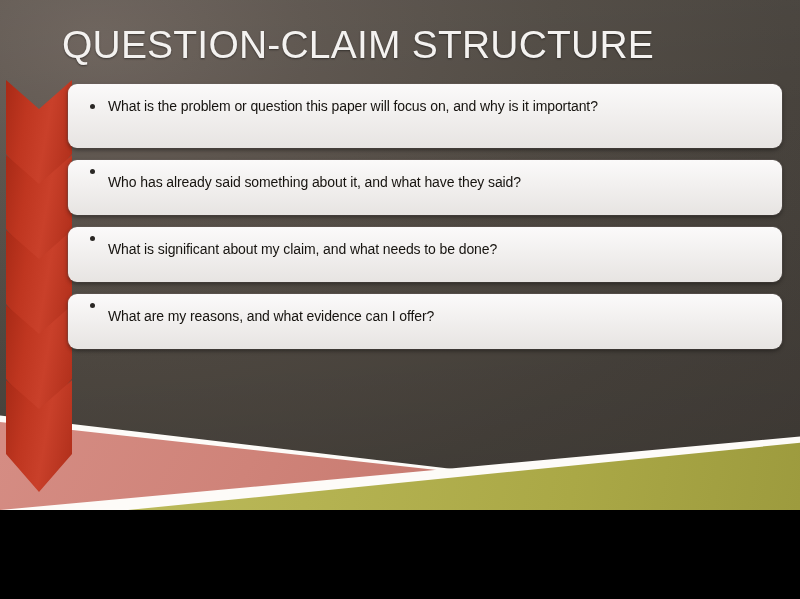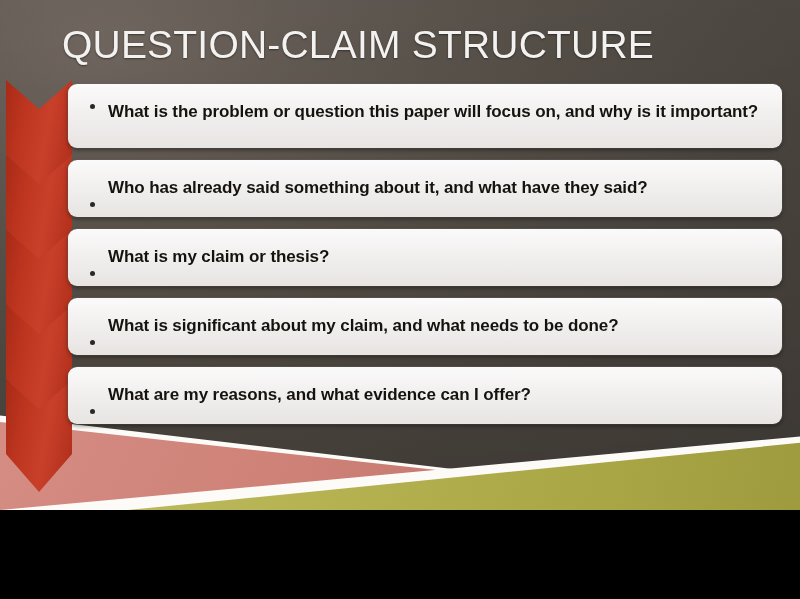--- a/index.html
+++ b/index.html
@@ -83,38 +83,38 @@
     background: linear-gradient(180deg, #fbfafa 0%, #f2f0ef 45%, #e7e4e2 100%);
     border-radius: 9px;
     box-shadow: 0 2px 4px rgba(0,0,0,0.42), 0 0 0 1px rgba(120,110,105,0.35);
     padding: 9px 16px 10px 22px;
     margin-bottom: 12px;
     display: flex;
     align-items: flex-start;
     gap: 13px;
   }
   .bullet-box.h2 { min-height: 64px; }
-  .bullet-box.h1 { min-height: 55px; align-items: flex-end; }
+  .bullet-box.h1 { min-height: 55px; align-items: flex-start; }
 
   .bullet-dot {
     flex: 0 0 auto;
     width: 5px;
     height: 5px;
     border-radius: 50%;
     background: #2a2724;
     margin-top: 11px;
   }
   .bullet-box.h1 .bullet-dot { margin-top: 0; }
 
   .bullet-text {
     flex: 1 1 auto;
     color: #16130f;
-    font-size: 17px;
-    line-height: 38px;
-    font-weight: 700;
+    font-size: 14px;
+    line-height: 27px;
+    font-weight: 400;
     letter-spacing: -0.1px;
   }
 
   
   .deco { position: absolute; left: 0; bottom: 0; width: 800px; height: 160px; z-index: 2; }
 
   .wedge-white-a {
     position: absolute; left: 0; bottom: 0; width: 800px; height: 160px;
     background: #fdfbf8;
     clip-path: polygon(0% 41%, 100% 100%, 0% 100%);
@@ -155,24 +155,20 @@
     <div class="bullet-box h2">
       <span class="bullet-dot"></span>
       <span class="bullet-text">What is the problem or question this paper will focus on, and why is it important?</span>
     </div>
 
     <div class="bullet-box h1">
       <span class="bullet-dot"></span>
       <span class="bullet-text">Who has already said something about it, and what have they said?</span>
     </div>
 
-    <div class="bullet-box h1">
-      <span class="bullet-dot"></span>
-      <span class="bullet-text">What is my claim or thesis?</span>
-    </div>
 
     <div class="bullet-box h1">
       <span class="bullet-dot"></span>
       <span class="bullet-text">What is significant about my claim, and what needs to be done?</span>
     </div>
 
     <div class="bullet-box h1">
       <span class="bullet-dot"></span>
       <span class="bullet-text">What are my reasons, and what evidence can I offer?</span>
     </div>

